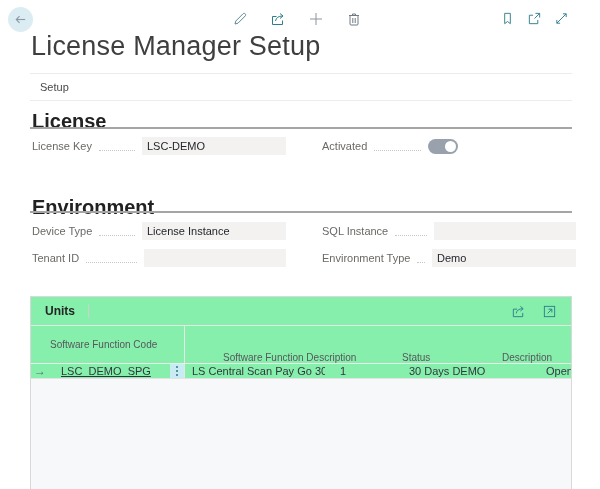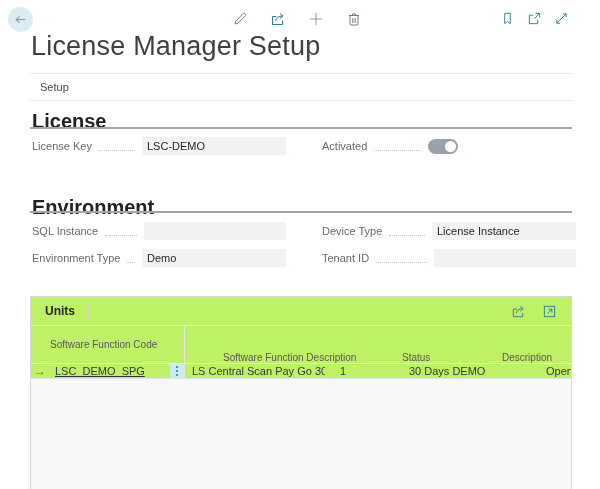--- a/index.html
+++ b/index.html
@@ -49,21 +49,21 @@
   .toggle-wrap { flex:0 0 148px; display:flex; }
   .toggle { width:30px; height:15px; border-radius:8px; background:#c8ccd2;
     position:relative; cursor:pointer; }
   .toggle.on { background:#99a1ad; }
   .toggle .knob { position:absolute; left:2px; top:2px; width:11px; height:11px;
     border-radius:50%; background:#fff; }
   .toggle.on .knob { left:auto; right:2px; }
 
   
   .units-card { position:absolute; left:30px; top:296px; width:542px; height:193px;
-    border:1px solid #d9d9d9; border-bottom:none; background:#bef264;
+    border:1px solid #d9d9d9; border-bottom:none; background:#86efac;
     display:flex; flex-direction:column; }
   .units-head { height:29px; display:flex; align-items:center; padding:0 14px;
     border-bottom:1px solid #e6e6e6; flex:0 0 auto; }
   .units-title { font-size:12px; font-weight:700; color:#252525; cursor:pointer; }
   .units-sep { width:1px; height:14px; background:#cfcfcf; margin-left:13px; }
   .units-icons { margin-left:auto; display:flex; gap:16px; }
   .units-icons .act { width:15px; height:15px; }
 
   .tbl-head { height:37px; display:flex; align-items:flex-end; flex:0 0 auto;
     font-size:10px; color:#57575c;gap:31px; }
@@ -73,21 +73,21 @@
   .cell { white-space:nowrap; overflow:hidden; }
   .c1 { flex:0 0 154px; border-right:1px solid #e6e6e6; height:100%;
         display:flex; align-items:center; padding-left:19px; }
   .tbl-row .c1 { padding-left:3px; }
   .c2 { flex:0 0 140px; padding-left:7px; }
   .c3 { flex:0 0 55px;  padding-left:15px; }
   .c4 { flex:0 0 140px; padding-left:5px;margin-left:24px; }
   .c5 { flex:1 1 auto;  padding-left:2px; }
 
   .row-arrow { color:#5f6a75; font-size:12px; line-height:1; }
-  .row-link { margin-left:9px; text-decoration:underline; color:#32363c;
+  .row-link { margin-left:15px; text-decoration:underline; color:#32363c;
     cursor:pointer; }
   .row-menu { margin-left:auto; width:14px; height:100%; background:#c9ecf4;
     display:flex; align-items:center; justify-content:center; color:#2d7684;
     cursor:pointer; }
   .units-empty { flex:1 1 auto; background:#f7f8f9; }
 </style>
 </head>
 <body>
 
 <div class="back-btn">
@@ -171,41 +171,41 @@
         </span>
     </span>
   </div>
 </div>
 
 <div class="sec-head" style="top:196px">Environment</div>
 <div class="sec-rule" style="top:211px"></div>
 
 <div class="frow" style="top:222px">
   <div class="field">
+    <span class="flabel">Device Type</span>
+    <span class="dots"></span>
+    <span class="vbox">License Instance</span>
+  </div>
+  <div class="field">
     <span class="flabel">SQL Instance</span>
     <span class="dots"></span>
     <span class="vbox w142"></span>
   </div>
-  <div class="field">
-    <span class="flabel">Device Type</span>
-    <span class="dots"></span>
-    <span class="vbox">License Instance</span>
-  </div>
 </div>
 
 <div class="frow" style="top:249px">
   <div class="field">
+    <span class="flabel">Tenant ID</span>
+    <span class="dots"></span>
+    <span class="vbox w142"></span>
+  </div>
+  <div class="field">
     <span class="flabel">Environment Type</span>
     <span class="dots"></span>
     <span class="vbox">Demo</span>
-  </div>
-  <div class="field">
-    <span class="flabel">Tenant ID</span>
-    <span class="dots"></span>
-    <span class="vbox w142"></span>
   </div>
 </div>
 
 <div class="units-card">
   <div class="units-head">
     <span class="units-title">Units</span>
     <span class="units-sep"></span>
     <span class="units-icons">
       <span class="ic act c-teal">
         <svg width="15" height="15" viewBox="0 0 16 16" fill="none" stroke="currentColor" stroke-width="1">

